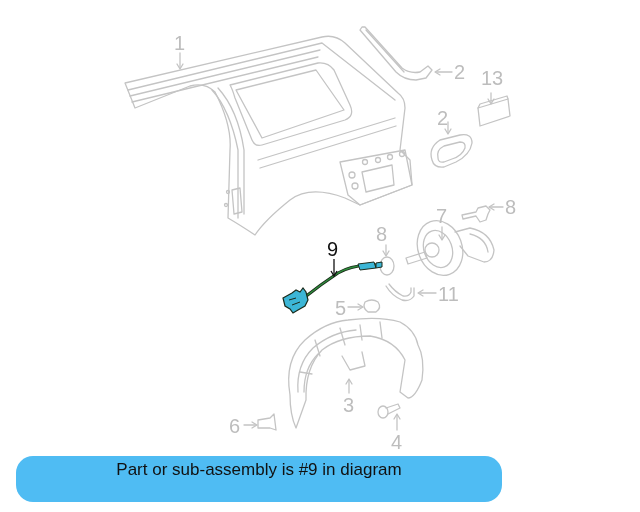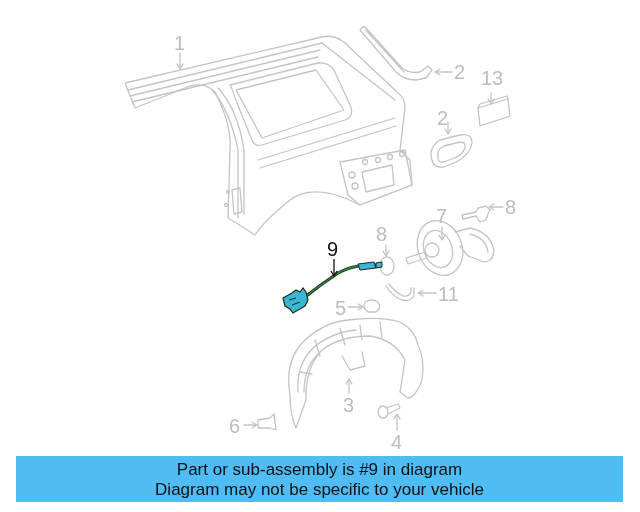--- a/index.html
+++ b/index.html
@@ -1,20 +1,20 @@
 <!DOCTYPE html>
 <html><head>
   <meta charset="utf-8">
   <style>
     html, body { margin: 0; padding: 0; background: #ffffff; }
     body { width: 640px; height: 512px; position: relative; overflow: hidden; font-family: "Liberation Sans", sans-serif; }
     #diagram { position: absolute; left: 0; top: 0; width: 640px; height: 512px; }
     .callout { position: absolute; font-family: "Liberation Sans", sans-serif; font-size: 20px; color: #bdbdbd; line-height: 1; }
     .callout.active { color: #111111; }
-    #banner { position: absolute; left: 16px; top: 456px; width: 607px; height: 46px; background: #4fbcf3; text-align: center; }
+    #banner { position: absolute; left: 16px; top: 456px; width: 486px; height: 46px; background: #4fbcf3; text-align: center; border-radius: 17px; }
     #banner .line { font-family: "Liberation Sans", sans-serif; font-size: 17px; color: #111111; line-height: 20px; }
     #banner .line1 { margin-top: 4px; }
   </style>
 </head>
 <body>
 
 <svg id="diagram" viewBox="0 0 640 512" xmlns="http://www.w3.org/2000/svg">
   <g fill="none" stroke="#c4c4c4" stroke-width="1.3" stroke-linejoin="round" stroke-linecap="round">
 
     <g>
@@ -155,14 +155,13 @@
 <span class="callout" style="left:376px;top:224px;">8</span>
 <span class="callout active" style="left:327px;top:239px;">9</span>
 <span class="callout" style="left:438px;top:284px;text-align:right;">11</span>
 <span class="callout" style="left:335px;top:298px;">5</span>
 <span class="callout" style="left:343px;top:395px;">3</span>
 <span class="callout" style="left:229px;top:416px;">6</span>
 <span class="callout" style="left:391px;top:432px;">4</span>
 
 <div id="banner">
   <div class="line line1">Part or sub-assembly is #9 in diagram</div>
-  <div class="line line2">Diagram may not be specific to your vehicle</div>
 </div>
 
 </body></html>

